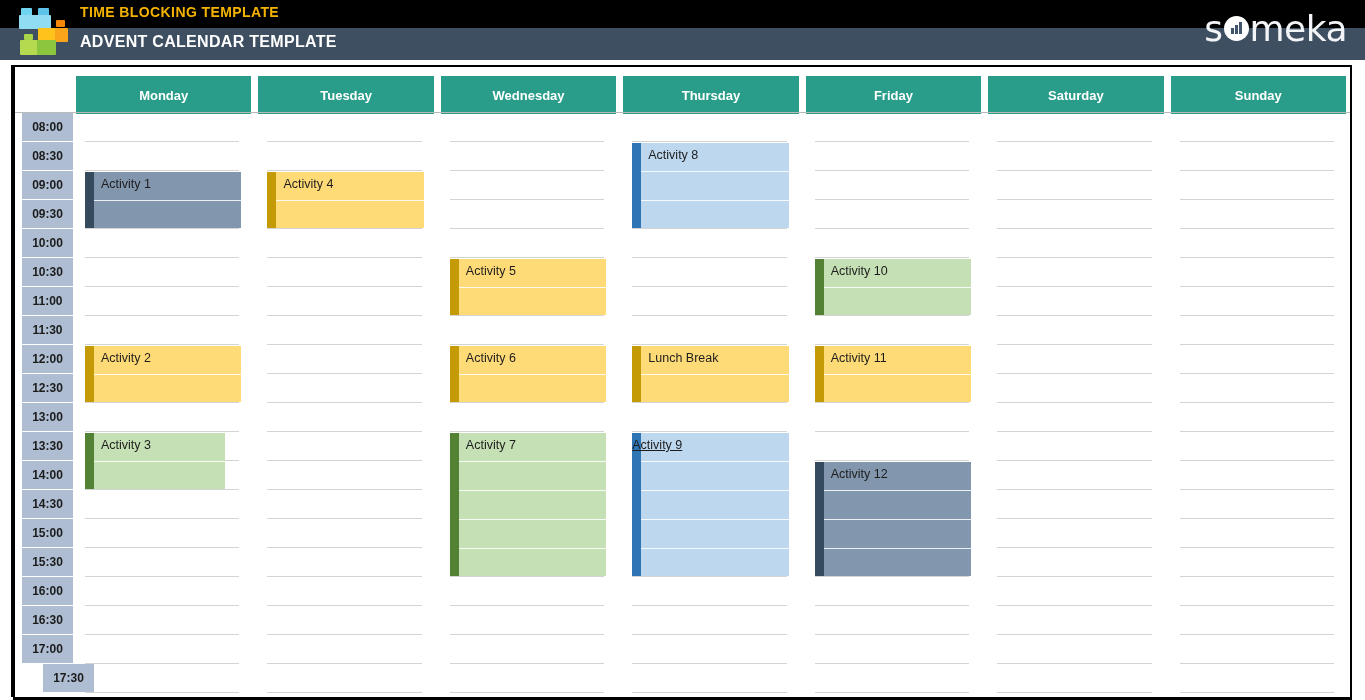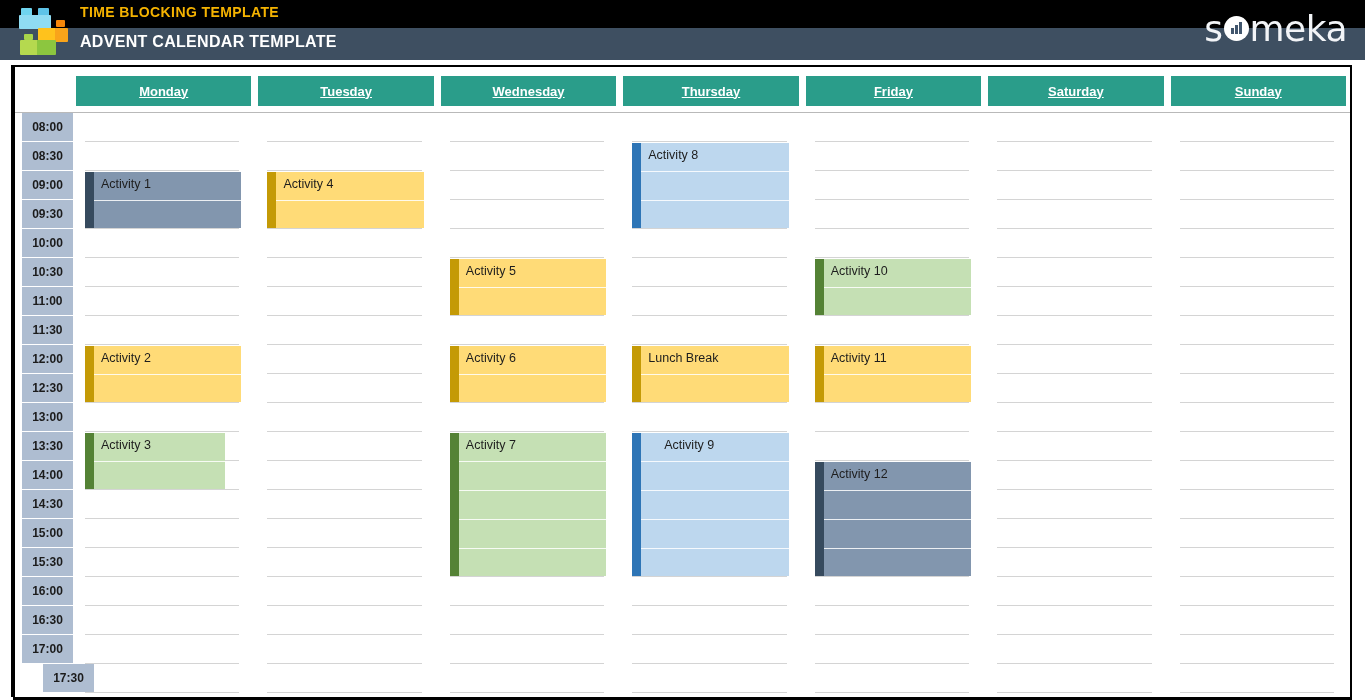--- a/index.html
+++ b/index.html
@@ -48,24 +48,24 @@
     width:1339px;height:632px;
     border:2px solid #000000;border-bottom:none;
     box-sizing:border-box;background:#ffffff;
   }
   .leftrule{position:absolute;left:11px;top:5px;width:2px;height:632px;background:#000;}
 
   
   .dayrow{position:absolute;left:0;top:0;height:45px;width:100%;}
   .corner{position:absolute;left:0;top:0;width:58px;height:45px;background:#fff;}
   .daycell{
-    position:absolute;top:9px;height:30px;
+    position:absolute;top:9px;height:38px;
     background:#2a9d8a;color:#ffffff;
     font-size:13px;font-weight:700;
-    display:flex;align-items:center;justify-content:center;text-decoration:underline;
+    display:flex;align-items:center;justify-content:center;
   }
   .hline{position:absolute;left:0;top:45px;width:100%;height:1px;background:#b9b9b9;}
 
   
   .timecol{position:absolute;left:0;top:46px;width:58px;}
   .tcell{
     height:29px;background:#aebdd1;color:#1b1b1b;
     font-size:12px;font-weight:700;
     display:flex;align-items:center;justify-content:center;
     border-bottom:1px solid #ffffff;box-sizing:border-box;
@@ -370,21 +370,21 @@
             <div class="lbl" style="left: 16px;">Lunch Break</div>
           </div>
           <div class="ev" style="left: 559.286px; width: 156.429px; top: 320px; height: 143px;">
             <div class="bar" style="background: rgb(46, 117, 182);"></div>
             <div class="body" style="background: rgb(189, 215, 238);">
               <div class="sep" style="top: 28px;"></div>
               <div class="sep" style="top: 57px;"></div>
               <div class="sep" style="top: 86px;"></div>
               <div class="sep" style="top: 115px;"></div>
             </div>
-            <div class="lbl" style="left: 32px;">Activity 9</div>
+            <div class="lbl" style="left: 0; text-decoration: underline;">Activity 9</div>
           </div>
           <div class="ev" style="left: 741.714px; width: 156.429px; top: 146px; height: 56px;">
             <div class="bar" style="background: rgb(84, 130, 53);"></div>
             <div class="body" style="background: rgb(197, 224, 180);">
               <div class="sep" style="top: 28px;"></div>
             </div>
             <div class="lbl" style="left: 16px;">Activity 10</div>
           </div>
           <div class="ev" style="left: 741.714px; width: 156.429px; top: 233px; height: 56px; border-radius: 20px;">
             <div class="bar" style="background: rgb(196, 154, 6);"></div>

